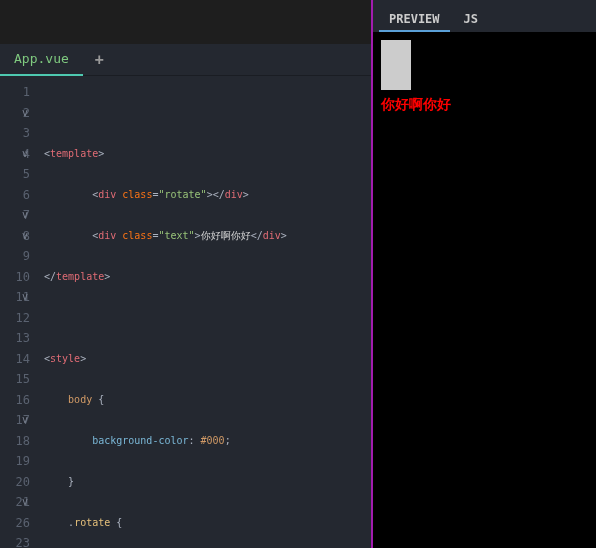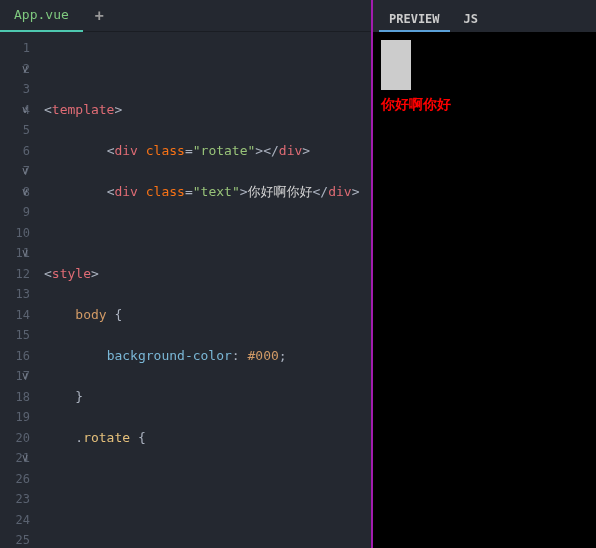--- a/index.html
+++ b/index.html
@@ -11,20 +11,21 @@
   width: 596px;
   height: 548px;
   overflow: hidden;
   display: flex;
 }
 .editor-pane {
   width: 371px;
   display: flex;
   flex-direction: column;
   background: #242830;
+  margin-top: 44px;
 }
 .tabs {
   height: 32px;
   display: flex;
   align-items: center;
   background: #242830;
   border-bottom: 1px solid #1a1d23;
 }
 .tab {
   padding: 0 14px;
@@ -74,21 +75,21 @@
   position: absolute;
   left: 22px;
   color: #7a8290;
   font-size: 10px;
 }
 .code {
   flex: 1;
   padding: 6px 0 0 6px;
   line-height: 20.5px;
   white-space: pre;
-  font-size: 13px;
+  font-size: 10px;
 }
 .preview-pane {
   flex: 1;
   background: #1e1e1e;
   display: flex;
   flex-direction: column;
   border-left: 2px solid #a21caf;
   font-weight: bold;
 }
 .preview-tabs {
@@ -171,20 +172,21 @@
         <div class="ln">26</div>
         <div class="ln">23</div>
         <div class="ln">24</div>
         <div class="ln">25</div>
       </div>
     <div class="code">
 <div> </div>
 <div><span class="c-punc">&lt;</span><span class="c-tag">template</span><span class="c-punc">&gt;</span></div>
 <div>        <span class="c-punc">&lt;</span><span class="c-tag">div</span><span> </span><span class="c-attr">class</span><span class="c-punc">=</span><span class="c-str">"</span><span class="c-str">rotate</span><span class="c-str">"</span><span class="c-punc">&gt;</span><span class="c-punc">&lt;/</span><span class="c-tag">div</span><span class="c-punc">&gt;</span></div>
 <div>        <span class="c-punc">&lt;</span><span class="c-tag">div</span><span> </span><span class="c-attr">class</span><span class="c-punc">=</span><span class="c-str">"</span><span class="c-str">text</span><span class="c-str">"</span><span class="c-punc">&gt;</span><span class="c-text">你好啊你好</span><span class="c-punc">&lt;/</span><span class="c-tag">div</span><span class="c-punc">&gt;</span></div>
+<div><span class="c-punc">&lt;/</span><span class="c-tag">template</span><span class="c-punc">&gt;</span></div>
 <div> </div>
 <div><span class="c-punc">&lt;</span><span class="c-tag">style</span><span class="c-punc">&gt;</span></div>
 <div>    <span class="c-sel">body</span><span class="c-punc"> {</span></div>
 <div>        <span class="c-prop">background-color</span><span class="c-punc">: </span><span class="c-val">#000</span><span class="c-punc">;</span></div>
 <div>    <span class="c-punc">}</span></div>
 <div>    <span class="c-punc">.</span><span class="c-selc">rotate</span><span class="c-punc"> {</span></div>
 
 
 
 

